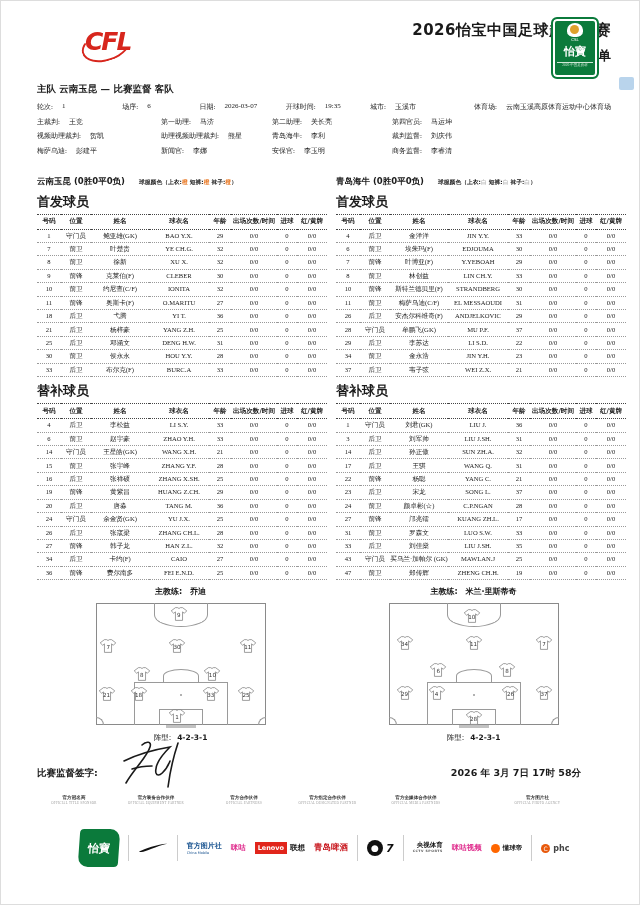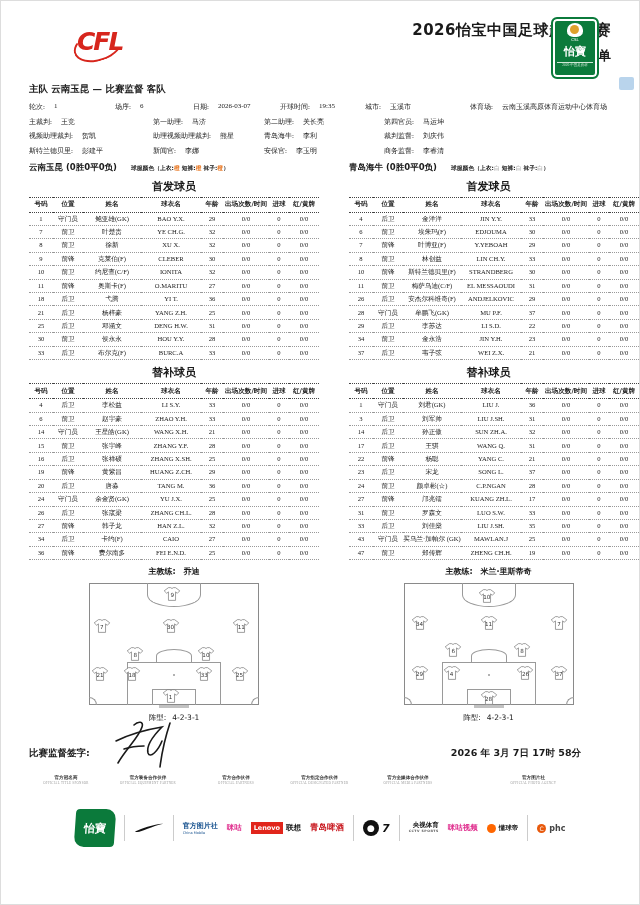--- a/index.html
+++ b/index.html
@@ -1,18 +1,18 @@
 <!DOCTYPE html>
 <html><head>
 <meta charset="utf-8">
 <style>
   html,body{margin:0;padding:0;background:#e9e9e9;}
   .page{position:relative;width:640px;height:905px;margin:0 auto;background:#fff;border:1px solid #ddd;
         font-family:"Liberation Serif",serif;color:#1a1a1a;overflow:hidden;box-sizing:border-box;}
-  .inner{padding:10px 28px 0 28px;}
+  .inner{padding:10px 28px 0 36px;}
   
   .hdr{position:relative;height:64px;margin-top:4px;}
   .hdr-titles{text-align:right;padding-top:6px;}
   .title{font-family:"DejaVu Sans",sans-serif;font-weight:bold;font-size:15px;letter-spacing:.5px;}
   .subtitle{font-family:"DejaVu Sans",sans-serif;font-weight:bold;font-size:13px;margin-top:7px;}
   .cfl{position:absolute;left:48px;top:12px;width:60px;height:40px;}
   .cfl .cfltxt{font-family:"DejaVu Sans",sans-serif;font-style:italic;font-weight:bold;font-size:25px;color:#d7261d;letter-spacing:-2px;}
   .cfl .swirl{position:absolute;left:-4px;top:4px;width:46px;height:26px;border:2px solid #d7261d;border-radius:50%;
               border-top-color:transparent;border-right-color:transparent;transform:rotate(-18deg);}
   .yibao{position:absolute;right:12px;top:2px;width:44px;height:58px;background:#0b7a3b;border:2px solid #0b7a3b;border-radius:6px;
@@ -26,28 +26,28 @@
   
   .teamsline{font-family:"DejaVu Sans",sans-serif;font-weight:bold;font-size:9.5px;margin:4px 0 6px;}
   .irow,.orow{display:flex;font-size:7px;color:#222;margin:4.5px 0;align-items:baseline;}
   .pair{display:flex;white-space:nowrap;overflow:visible;}
   .pair .pv{margin-left:9px;}
   .irow .pair:nth-child(1){width:86px}.irow .pair:nth-child(2){width:78px}.irow .pair:nth-child(3){width:87px}
   .irow .pair:nth-child(4){width:85px}.irow .pair:nth-child(5){width:105px}.irow .pair:nth-child(6){flex:1}
   .orow .pair:nth-child(1){width:124px}.orow .pair:nth-child(2){width:111px}
   .orow .pair:nth-child(3){width:120px}.orow .pair:nth-child(4){flex:1}
   
-  .cols{display:flex;margin-top:6px;gap:18px;}
+  .cols{display:flex;margin-top:20px;}
   .tcol{width:50%;box-sizing:border-box;}
   .tcol.right{padding-left:12px;}
   .theadline{display:flex;align-items:baseline;margin-bottom:2px;}
   .tname{font-family:"DejaVu Sans",sans-serif;font-weight:bold;font-size:8.5px;white-space:nowrap;}
   .kit{font-family:"DejaVu Sans",sans-serif;font-size:5.8px;font-weight:bold;margin-left:14px;white-space:nowrap;}
   .kc.o{color:#e87722}.kc.w{color:#bfbfbf}
-  .seclabel{font-family:"DejaVu Sans",sans-serif;font-weight:bold;font-size:11px;margin:5px 0 3px;text-align:center;}
+  .seclabel{font-family:"DejaVu Sans",sans-serif;font-weight:bold;font-size:13px;margin:5px 0 3px;}
   table{border-collapse:collapse;width:100%;table-layout:fixed;font-size:6.6px;}
   col.c1{width:24px}col.c2{width:30px}col.c3{width:58px}col.c4{width:60px}
   col.c5{width:22px}col.c6{width:46px}col.c7{width:20px}col.c8{width:30px}
   th{font-family:"DejaVu Sans",sans-serif;font-weight:bold;font-size:6.6px;padding:2.5px 0;
      border-top:1px dotted #444;border-bottom:1px dotted #444;white-space:nowrap;}
   td{border-bottom:1px dotted #999;padding:2.1px 0;text-align:center;font-family:"Liberation Serif",serif;line-height:1.25;}
   .coach{font-family:"DejaVu Sans",sans-serif;font-weight:bold;font-size:8px;margin:6px 0 2px;text-align:center;}
   .coach .cname{margin-left:8px;}
   
   .pitch{position:relative;width:168px;height:120px;border:1px solid #8a8a8a;margin:6px auto 0;background:#fff;}
@@ -60,21 +60,21 @@
         border-radius:34px 34px 0 0 / 13px 13px 0 0;}
   .cornL{bottom:-1px;left:-1px;width:7px;height:7px;border-left:none;border-bottom:none;border-radius:0 100% 0 0;}
   .cornR{bottom:-1px;right:-1px;width:7px;height:7px;border-right:none;border-bottom:none;border-radius:100% 0 0 0;}
   .goalbar{position:absolute;bottom:-4px;left:50%;transform:translateX(-50%);width:30px;height:3px;background:#c2c2c2;}
   .spot{position:absolute;bottom:28px;left:50%;width:2px;height:2px;background:#999;border-radius:50%;transform:translateX(-50%);}
   .shirt{position:absolute;width:17px;height:15px;transform:translate(-50%,-50%);}
   .shirt svg{width:100%;height:100%;display:block;}
   .shirt .sn{position:absolute;left:50%;top:55%;transform:translate(-50%,-50%);
              font-family:"DejaVu Sans",sans-serif;font-size:5.6px;color:#333;}
   .formation{text-align:center;font-family:"DejaVu Sans",sans-serif;font-size:7.5px;margin-top:8px;}
-  .formation .fv{margin-left:6px;}
+  .formation .fv{margin-left:6px;font-weight:bold;}
   
   .notes{font-family:"DejaVu Sans",sans-serif;font-weight:bold;font-size:7.8px;margin-top:14px;}
   .sigrow{display:flex;align-items:center;margin-top:10px;height:40px;}
   .siglabel{font-family:"DejaVu Sans",sans-serif;font-weight:bold;font-size:9.5px;}
   .sig{margin-left:14px;margin-top:-16px;}
   .dt{margin-left:auto;padding-right:30px;font-family:"DejaVu Sans",sans-serif;font-weight:bold;font-size:9.5px;}
   .tiers{display:flex;margin-top:2px;}
   .tier{text-align:center;}
   .tier .tcn{font-family:"DejaVu Sans",sans-serif;font-weight:bold;font-size:4.6px;color:#333;}
   .tier .ten{font-size:3.2px;color:#999;letter-spacing:.3px;margin-top:1px;}
@@ -193,21 +193,21 @@
           <span class="pl">青岛海牛:</span>
           <span class="pv">李利</span>
         </span>
         <span class="pair">
           <span class="pl">裁判监督:</span>
           <span class="pv">刘庆伟</span>
         </span>
       </div>
     <div class="orow">
         <span class="pair">
-          <span class="pl">斯特兰德贝里:</span>
+          <span class="pl">梅萨乌迪:</span>
           <span class="pv">彭建平</span>
         </span>
         <span class="pair">
           <span class="pl">新闻官:</span>
           <span class="pv">李娜</span>
         </span>
         <span class="pair">
           <span class="pl">安保官:</span>
           <span class="pv">李玉明</span>
         </span>

